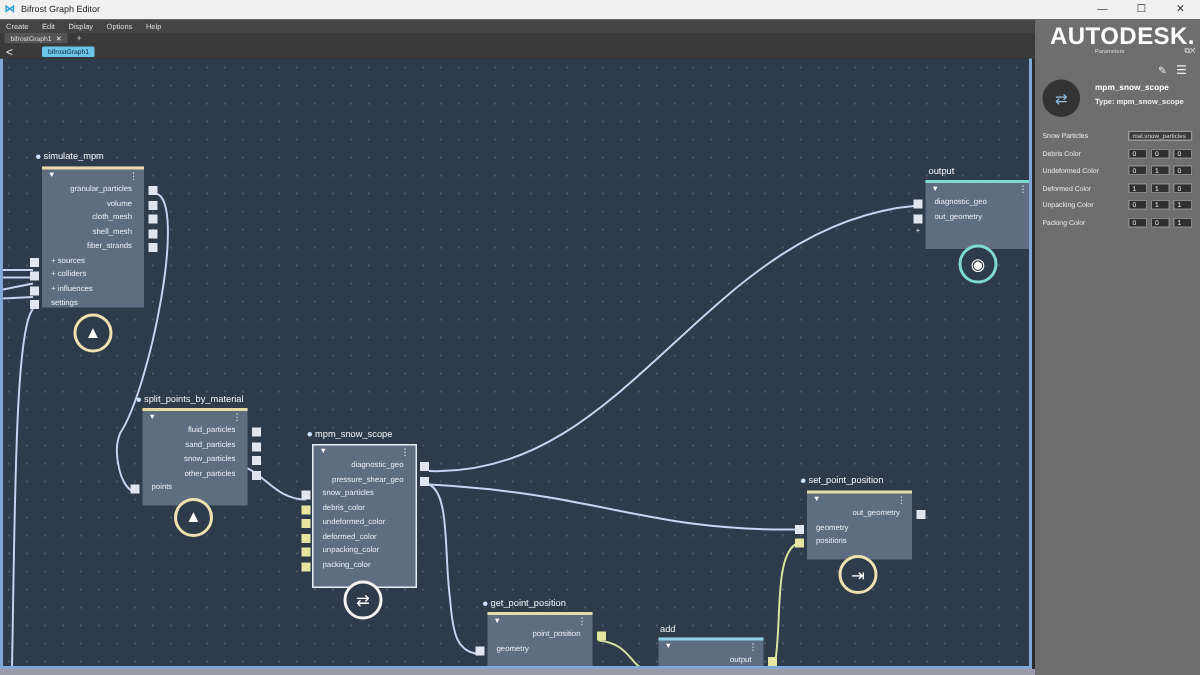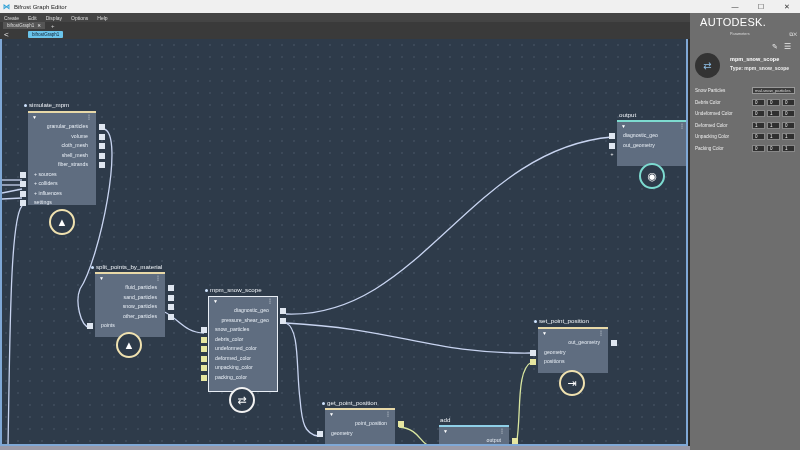--- a/index.html
+++ b/index.html
@@ -35,21 +35,21 @@
   .port-row.out { text-align: right; padding-right: 8px; }
   .port-row.in { padding-left: 6px; }
   .port { position: absolute; width: 6px; height: 6px; background: #dfe6f0; top: 2px; }
   .port.out { right: -9px; }
   .port.in { left: -8px; }
   .port.yellow { background: #e6e6a0; }
   .badge { position: absolute; width: 26px; height: 26px; border-radius: 50%; background: #2e3b4a; border: 2px solid #f0e2b0; display: flex; align-items: center; justify-content: center; color: #fff; font-size: 11px; }
   .badge.white { border-color: #f2f2f2; }
   .badge.teal { border-color: #7ddbd0; }
   .panel { position: absolute; left: 690px; top: 13px; width: 110px; height: 437px; background: #6e6e6e; color: #eee; font-size: 5px; }
-  .panel .autodesk { position: absolute; left: 10px; top: 3px; font-size: 11px; font-weight: normal; color: #fff; letter-spacing: 0.3px; }
+  .panel .autodesk { position: absolute; left: 10px; top: 3px; font-size: 16px; font-weight: bold; color: #fff; letter-spacing: 0.3px; }
   .panel .ptitle { position: absolute; left: 40px; top: 19px; font-size: 3.8px; color: #ddd; }
   .panel .pctrl { position: absolute; right: 3px; top: 18px; font-size: 5px; color: #eee; }
   .panel .pin { position: absolute; left: 82px; top: 30px; font-size: 7px; color: #eee; }
   .panel .hamb { position: absolute; left: 94px; top: 29px; font-size: 8px; color: #eee; }
   .panel .nodeicon { position: absolute; left: 5px; top: 40px; width: 25px; height: 25px; border-radius: 50%; background: #333; display: flex; align-items: center; justify-content: center; color: #8fc0e8; font-size: 10px; }
   .panel .nname { position: absolute; left: 40px; top: 43px; font-size: 5.5px; font-weight: bold; color: #fff; }
   .panel .ntype { position: absolute; left: 40px; top: 52px; font-size: 5px; font-weight: bold; color: #eee; }
   .params { position: absolute; left: 5px; top: 72px; width: 102px; }
   .prow { position: relative; height: 11.5px; display: flex; align-items: center; }
   .prow .plabel { width: 55px; font-size: 4.6px; color: #eee; }

